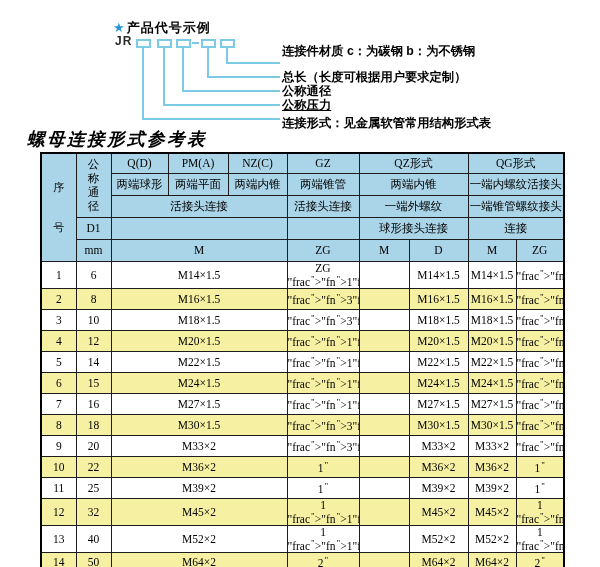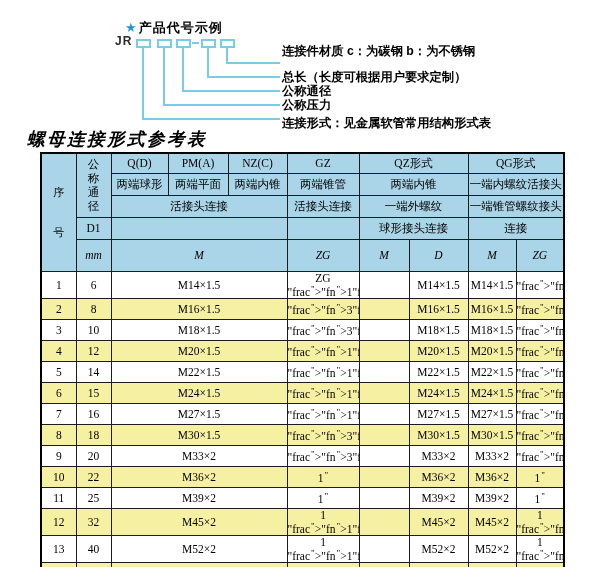--- a/index.html
+++ b/index.html
@@ -2,21 +2,21 @@
 <html><head>
 <meta charset="utf-8">
 <style>
   html,body{margin:0;padding:0;}
   body{
     width:600px;height:567px;position:relative;background:#ffffff;
     font-family:"Liberation Sans","DejaVu Sans",sans-serif;color:#000;
     overflow:hidden;
   }
   
-  .pc-title{position:absolute;left:113px;top:19px;font-size:13px;font-weight:bold;letter-spacing:1px;margin-left:12px;}
+  .pc-title{position:absolute;left:113px;top:19px;font-size:13px;font-weight:bold;letter-spacing:1px;}
   .pc-title .star{color:#2395d3;margin-right:1px;}
   .pc-prefix{position:absolute;left:115px;top:34px;font-size:12px;font-weight:bold;color:#2b2b2b;letter-spacing:1px;}
   .code-box{position:absolute;top:39px;width:11px;height:5px;border:2px solid #7ccbe6;background:#fff;}
   .code-dash{position:absolute;top:42px;width:7px;height:2px;background:#7ccbe6;}
   .cline{position:absolute;background:#7ccbe6;}
   .cline.v{width:2px;}
   .cline.h{height:2px;}
   .pc-label{position:absolute;left:282px;height:14px;line-height:14px;font-size:12.3px;font-weight:bold;white-space:nowrap;}
   
   .tbl-title{position:absolute;left:27px;top:127px;font-size:17.5px;font-weight:bold;font-style:italic;
@@ -26,21 +26,21 @@
     position:absolute;left:40px;top:152px;width:523px;
     border-collapse:collapse;table-layout:fixed;
     font-family:"Liberation Serif","DejaVu Serif",serif;
     border:2px solid #000;
   }
   table.ref th,table.ref td{
     border:1px solid #1c1c1c;text-align:center;vertical-align:middle;
     padding:0;font-weight:normal;font-size:11.5px;overflow:hidden;
   }
   table.ref thead th{background:#aad4e8;}
-  .hr1{height:20px;} .hr2{height:22px;} .hr3{height:22px;} .hr4{height:22px;} .hr5{height:32px;font-style:italic;}
+  .hr1{height:20px;} .hr2{height:22px;} .hr3{height:22px;} .hr4{height:22px;} .hr5{height:22px;}
   table.ref tbody tr{height:21px;}
   table.ref tbody tr.alt td{background:#f6f0a3;}
   .vstack{display:inline-block;width:1.05em;word-break:break-all;font-size:11px;}
   .vs-xh{line-height:40px;}
   .vs-tj{line-height:14px;font-size:11.5px;}
   .inch{font-size:9px;vertical-align:4px;margin-left:1px;}
 </style>
 </head>
 <body>
 
@@ -62,21 +62,21 @@
 <div class="cline v" style="left:182px;top:48px;height:44px;"></div>
 <div class="cline h" style="left:182px;top:90px;width:98px;"></div>
 <div class="cline v" style="left:163px;top:48px;height:58px;"></div>
 <div class="cline h" style="left:163px;top:104px;width:117px;"></div>
 <div class="cline v" style="left:142px;top:48px;height:72px;"></div>
 <div class="cline h" style="left:142px;top:118px;width:138px;"></div>
 
 <div class="pc-label" style="top:44px;">连接件材质  c：为碳钢  b：为不锈钢</div>
 <div class="pc-label" style="top:70px;">总长（长度可根据用户要求定制）</div>
 <div class="pc-label" style="top:84px;">公称通径</div>
-<div class="pc-label" style="top:98px;">公称压力</div>
+<div class="pc-label" style="top:98px;text-decoration:underline;">公称压力</div>
 <div class="pc-label" style="top:116px;">连接形式：见金属软管常用结构形式表</div>
 
 <div class="tbl-title">螺母连接形式参考表</div>
 
 <table class="ref">
   <colgroup>
     <col style="width:35px">
       <col style="width:35px">
       <col style="width:57px">
       <col style="width:60px">

